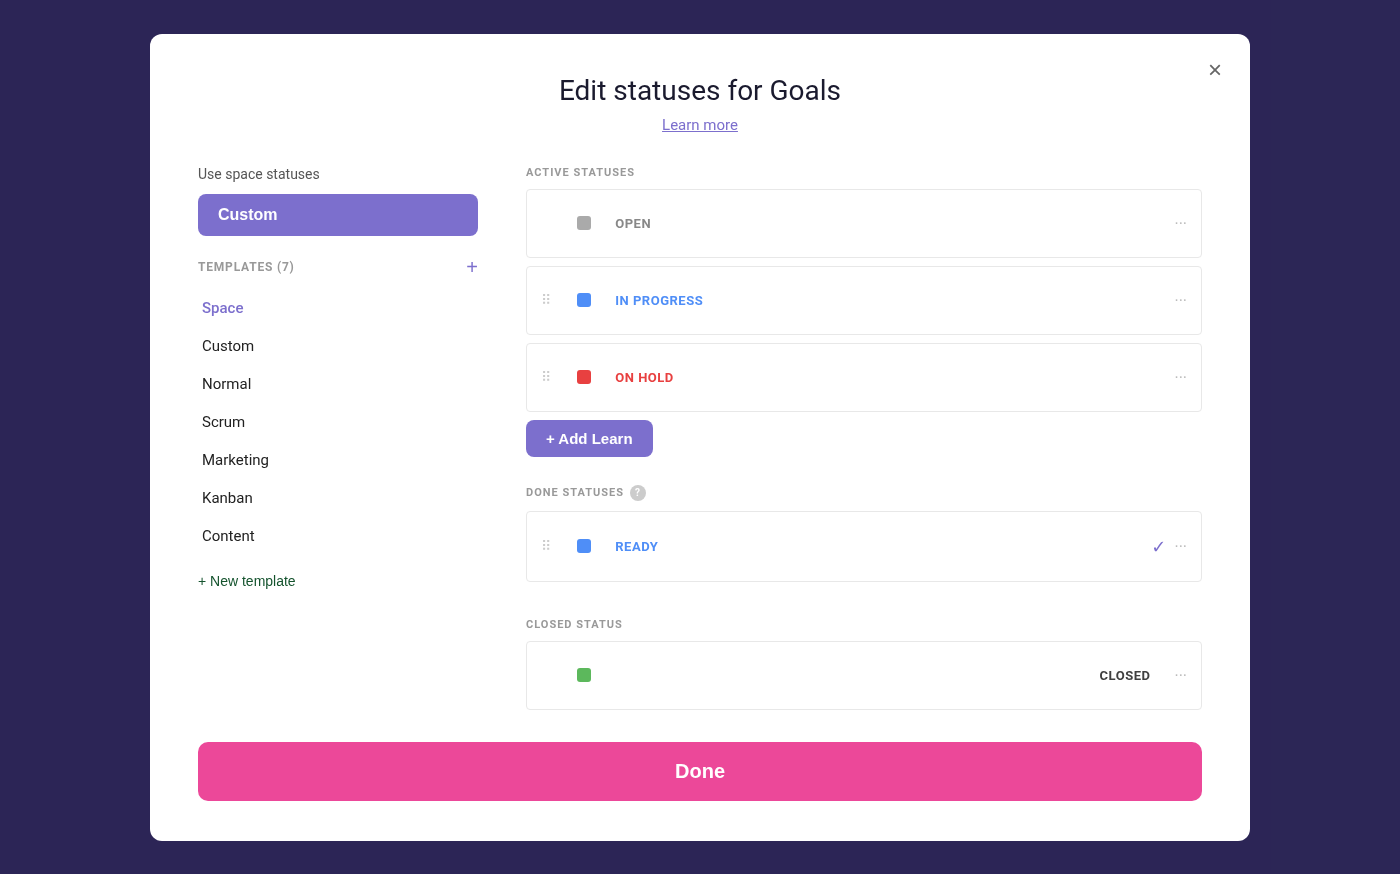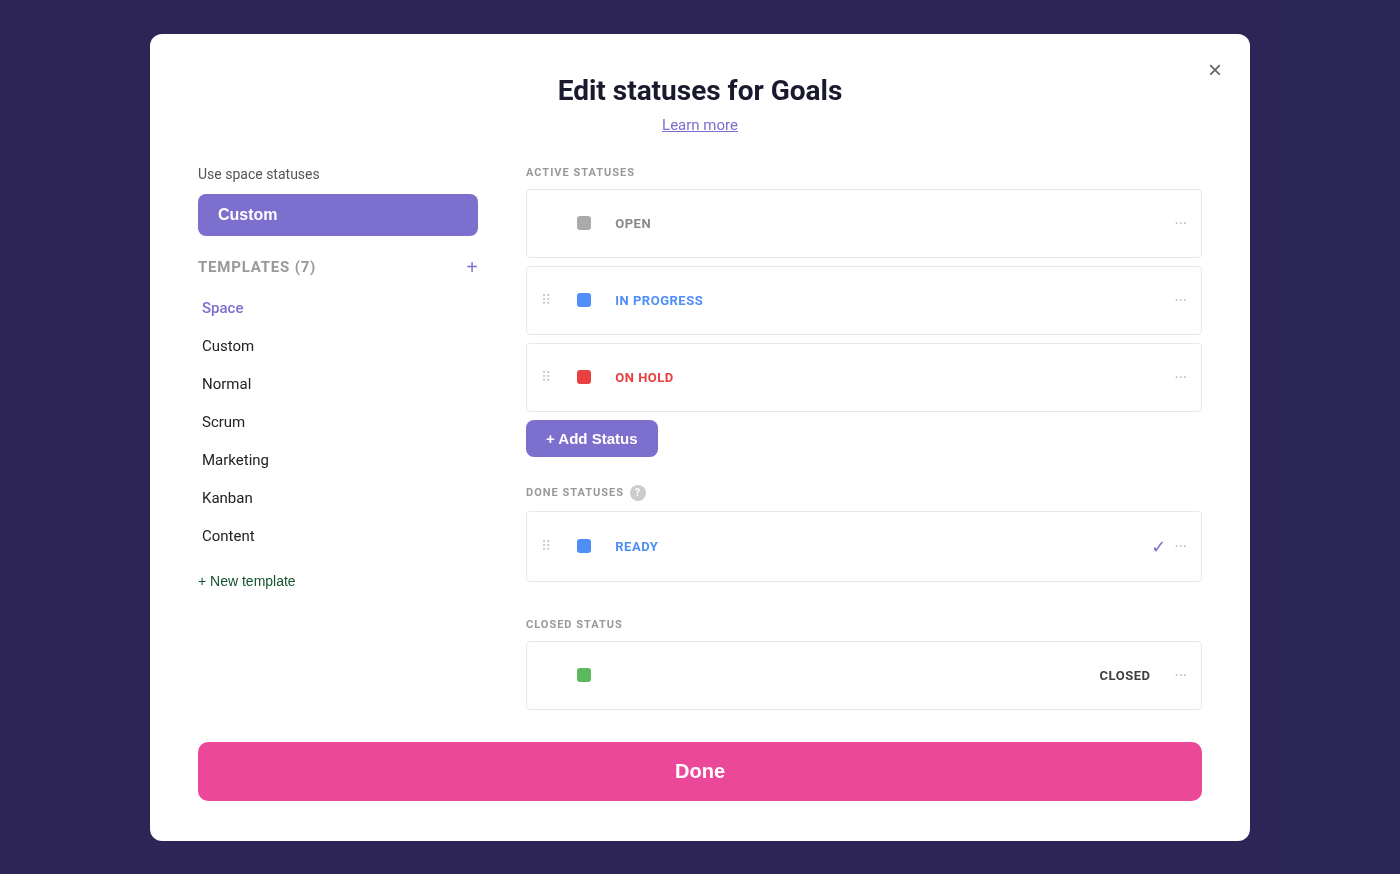--- a/index.html
+++ b/index.html
@@ -36,21 +36,21 @@
       flex-direction: column;
     }
 
     .modal-header {
       text-align: center;
       margin-bottom: 32px;
     }
 
     .modal-title {
       font-size: 28px;
-      font-weight: 700;
+      font-weight: 400;
       color: #1a1a2e;
       margin-bottom: 8px;
     }
 
     .modal-subtitle {
       color: #7c6fcd;
       font-size: 15px;
       text-decoration: underline;
       cursor: pointer;
     }
@@ -101,21 +101,21 @@
     }
 
     .templates-header {
       display: flex;
       align-items: center;
       justify-content: space-between;
       margin-bottom: 12px;
     }
 
     .templates-label {
-      font-size: 15px;
+      font-size: 12px;
       font-weight: 700;
       color: #999;
       letter-spacing: 0.8px;
       text-transform: uppercase;
     }
 
     .templates-add {
       color: #7c6fcd;
       font-size: 20px;
       cursor: pointer;
@@ -339,21 +339,21 @@
 
           <div class="status-row">
             <span class="drag-handle">⠿</span>
             <span class="status-dot red"></span>
             <span class="status-name red-text">ON HOLD</span>
             <span class="status-actions">
               <span>···</span>
             </span>
           </div>
 
-          <button class="add-status-btn">+ Add Status</button>
+          <button class="add-status-btn">+ Add Learn</button>
         </div>
 
         <div class="section-block">
           <div class="section-label">
             <span>DONE STATUSES</span>
             <span class="help-icon">?</span>
           </div>
 
           <div class="status-row">
             <span class="drag-handle">⠿</span>

